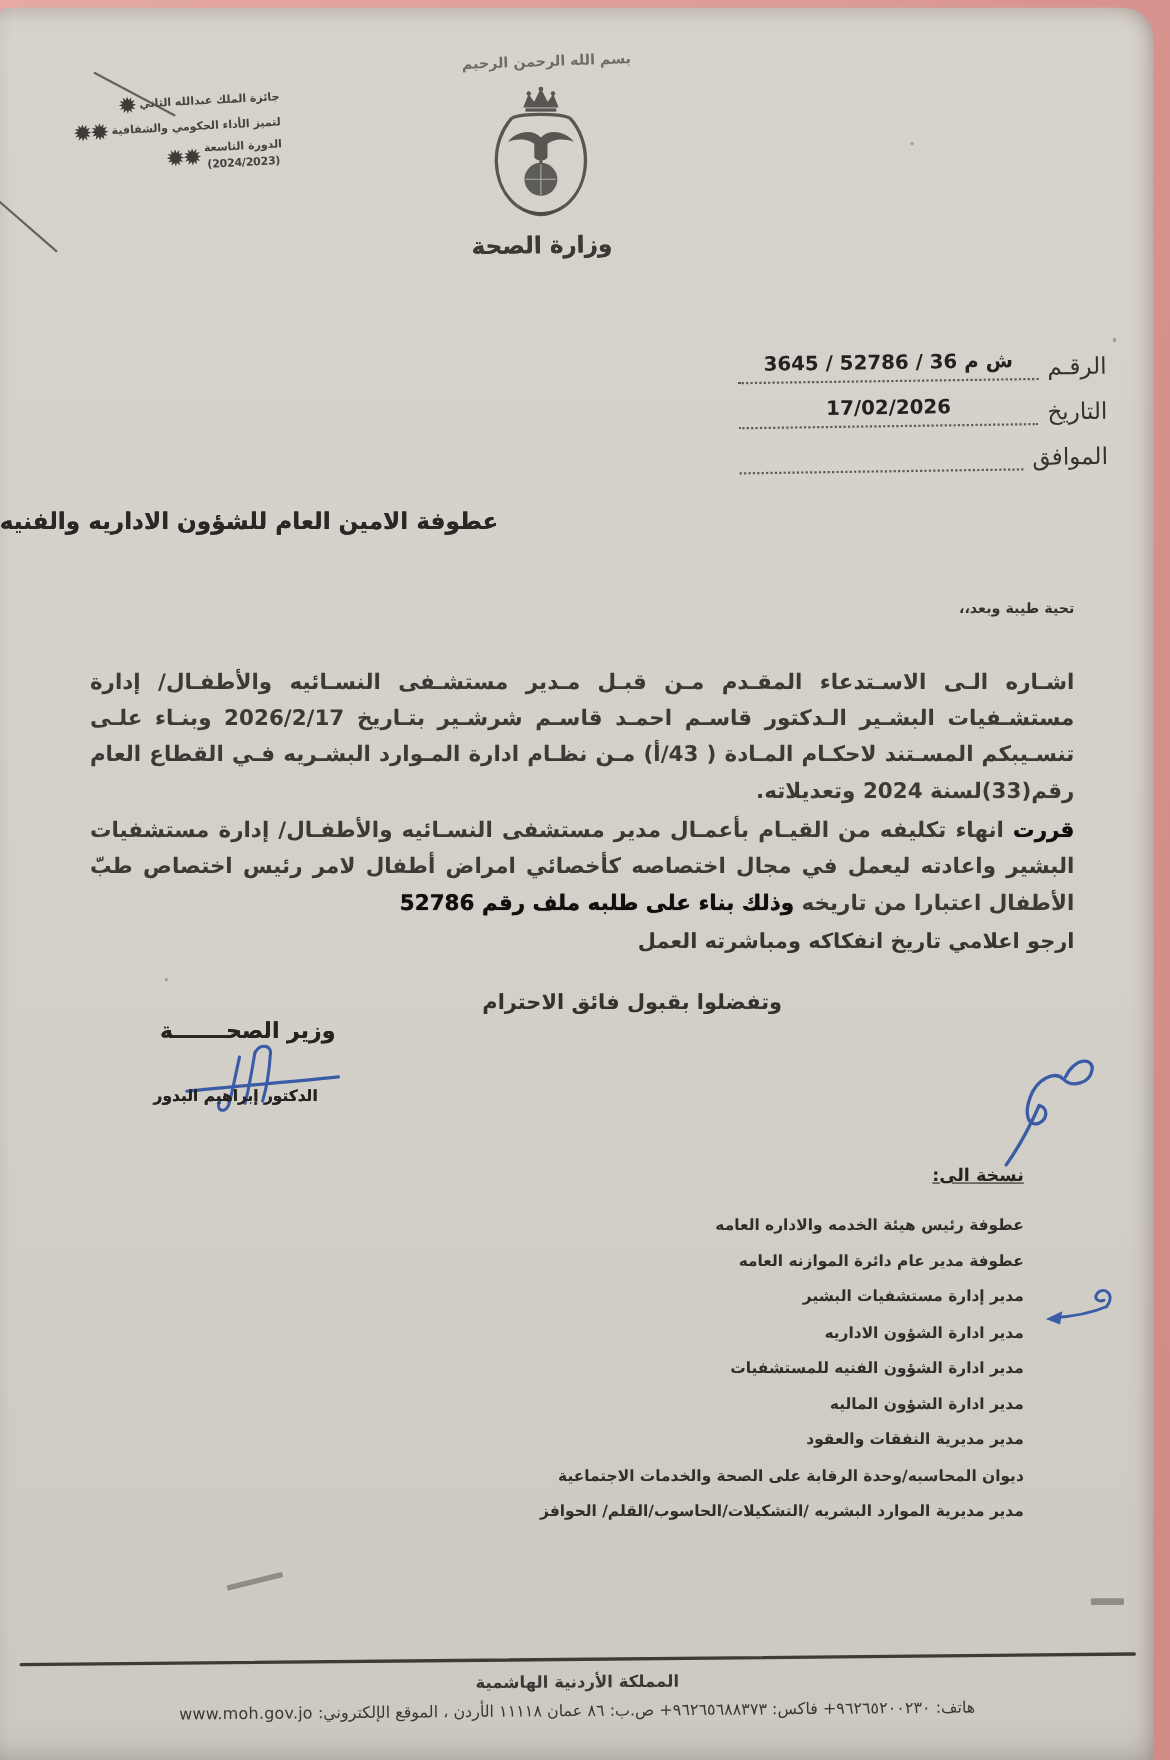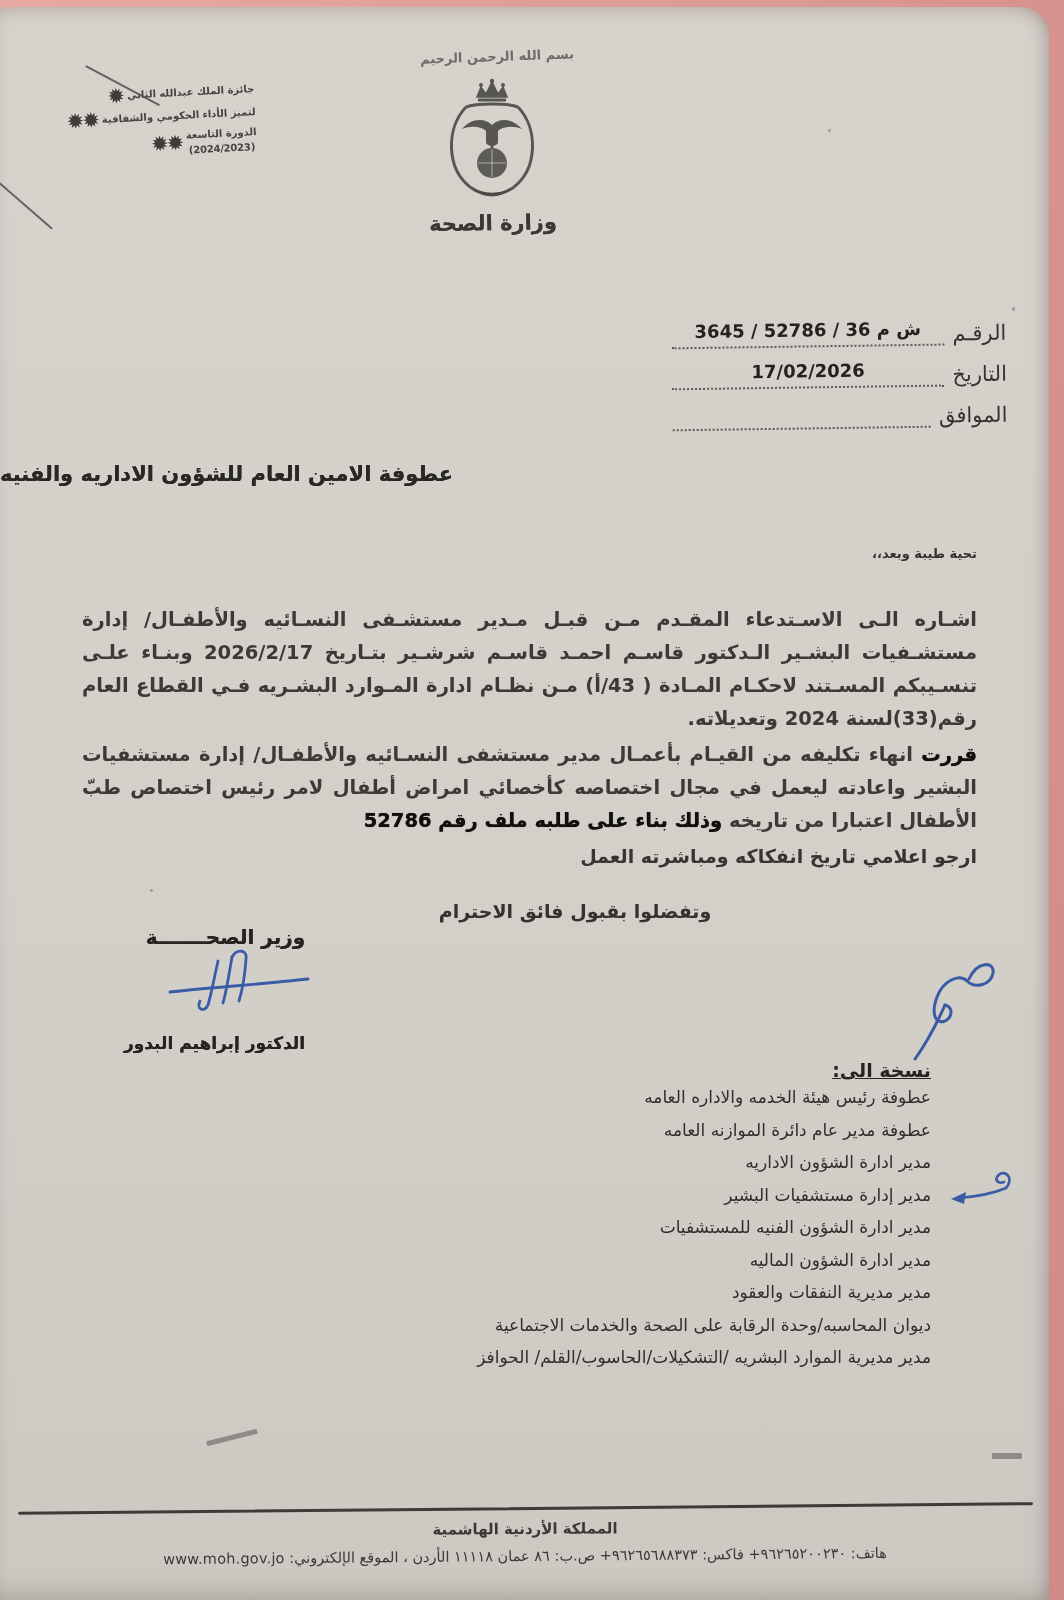--- a/index.html
+++ b/index.html
@@ -39,25 +39,25 @@
   .addressee{left:0;top:455px;width:1050px;text-align:left;font-size:21px;font-weight:bold;color:#2a2824;text-shadow:0 0 .5px #2a2824;}
   .greeting{right:72px;top:539px;font-size:13px;font-weight:bold;color:#34322d;}
   .para{right:72px;left:82px;direction:rtl;text-align:justify;font-size:19.5px;line-height:33px;font-weight:bold;color:#3c3a34;}
   .p1{top:552px;margin-top:44px;}
   .p2{top:711px;}
   .ink-heavy{color:#100f0c;text-shadow:0 0 .7px #100f0c;}
   .request{right:72px;top:838px;font-size:19px;font-weight:bold;color:#37352f;}
   .closing{left:150px;top:893px;width:850px;text-align:center;font-size:19px;font-weight:bold;color:#34322d;}
   
   .sig-title{left:128px;top:918px;width:195px;text-align:center;font-size:20px;font-weight:bold;color:#26241f;text-shadow:0 0 .6px #26241f;}
-  .sig-name{left:92px;top:982px;width:245px;text-align:center;font-size:17px;font-weight:bold;color:#26241f;text-shadow:0 0 .5px #26241f;margin-top:44px;}
+  .sig-name{left:92px;top:982px;width:245px;text-align:center;font-size:14px;font-weight:bold;color:#26241f;text-shadow:0 0 .5px #26241f;}
   
   .copies{right:118px;top:1052px;direction:rtl;text-align:right;color:#302e29;}
-  .copies-heading{font-size:19px;font-weight:bold;text-decoration:underline;margin-bottom:0;color:#26241f;}
-  .copy-item{font-size:17px;font-weight:normal;line-height:32.5px;white-space:nowrap;}
+  .copies-heading{font-size:16px;font-weight:bold;text-decoration:underline;margin-bottom:20px;color:#26241f;}
+  .copy-item{font-size:14px;font-weight:bold;line-height:32.5px;white-space:nowrap;}
   
   .footer-rule{left:18px;top:1500px;width:1015px;height:2.5px;background:#3d3b36;transform:rotate(-.55deg);border-radius:2px;}
   .kingdom{left:0;top:1513px;width:1050px;text-align:center;font-size:15px;font-weight:bold;color:#3a3833;transform:rotate(-.4deg);}
   .contact{left:0;top:1541px;width:1050px;direction:rtl;text-align:center;font-size:14.5px;color:#3a3833;transform:rotate(-.5deg);letter-spacing:.2px;}
   
   .micro{background:#5b5953;opacity:.55;border-radius:1px;}
   .speck{background:#6a6862;border-radius:50%;opacity:.5;}
   svg{display:block;}
 </style>
 </head>
@@ -153,22 +153,22 @@
         <path d="M76,32 C84,14 102,14 100,26 C98,38 82,42 74,34 C66,26 50,34 44,50 C38,66 42,78 52,74 C60,70 60,60 52,58"></path>
         <path d="M52,58 C44,76 32,98 22,112"></path>
       </g>
     </svg>
   </div>
 
   <div class="abs copies">
     <div class="copies-heading">نسخة الى:</div>
     <div class="copy-item">عطوفة رئيس هيئة الخدمه والاداره العامه</div>
     <div class="copy-item">عطوفة مدير عام دائرة الموازنه العامه</div>
+    <div class="copy-item">مدير إدارة مستشفيات البشير</div>
     <div class="copy-item">مدير ادارة الشؤون الاداريه</div>
-    <div class="copy-item">مدير إدارة مستشفيات البشير</div>
     <div class="copy-item">مدير ادارة الشؤون الفنيه للمستشفيات</div>
     <div class="copy-item">مدير ادارة الشؤون الماليه</div>
     <div class="copy-item">مدير مديرية النفقات والعقود</div>
     <div class="copy-item">ديوان المحاسبه/وحدة الرقابة على الصحة والخدمات الاجتماعية</div>
     <div class="copy-item">مدير مديرية الموارد البشريه /التشكيلات/الحاسوب/القلم/ الحوافز</div>
   </div>
 
   <div class="abs" style="left:948px;top:1157px;">
     <svg width="72" height="46" viewBox="0 0 72 46">
       <g fill="none" stroke="#3a5ca6" stroke-width="2.6" stroke-linecap="round">

